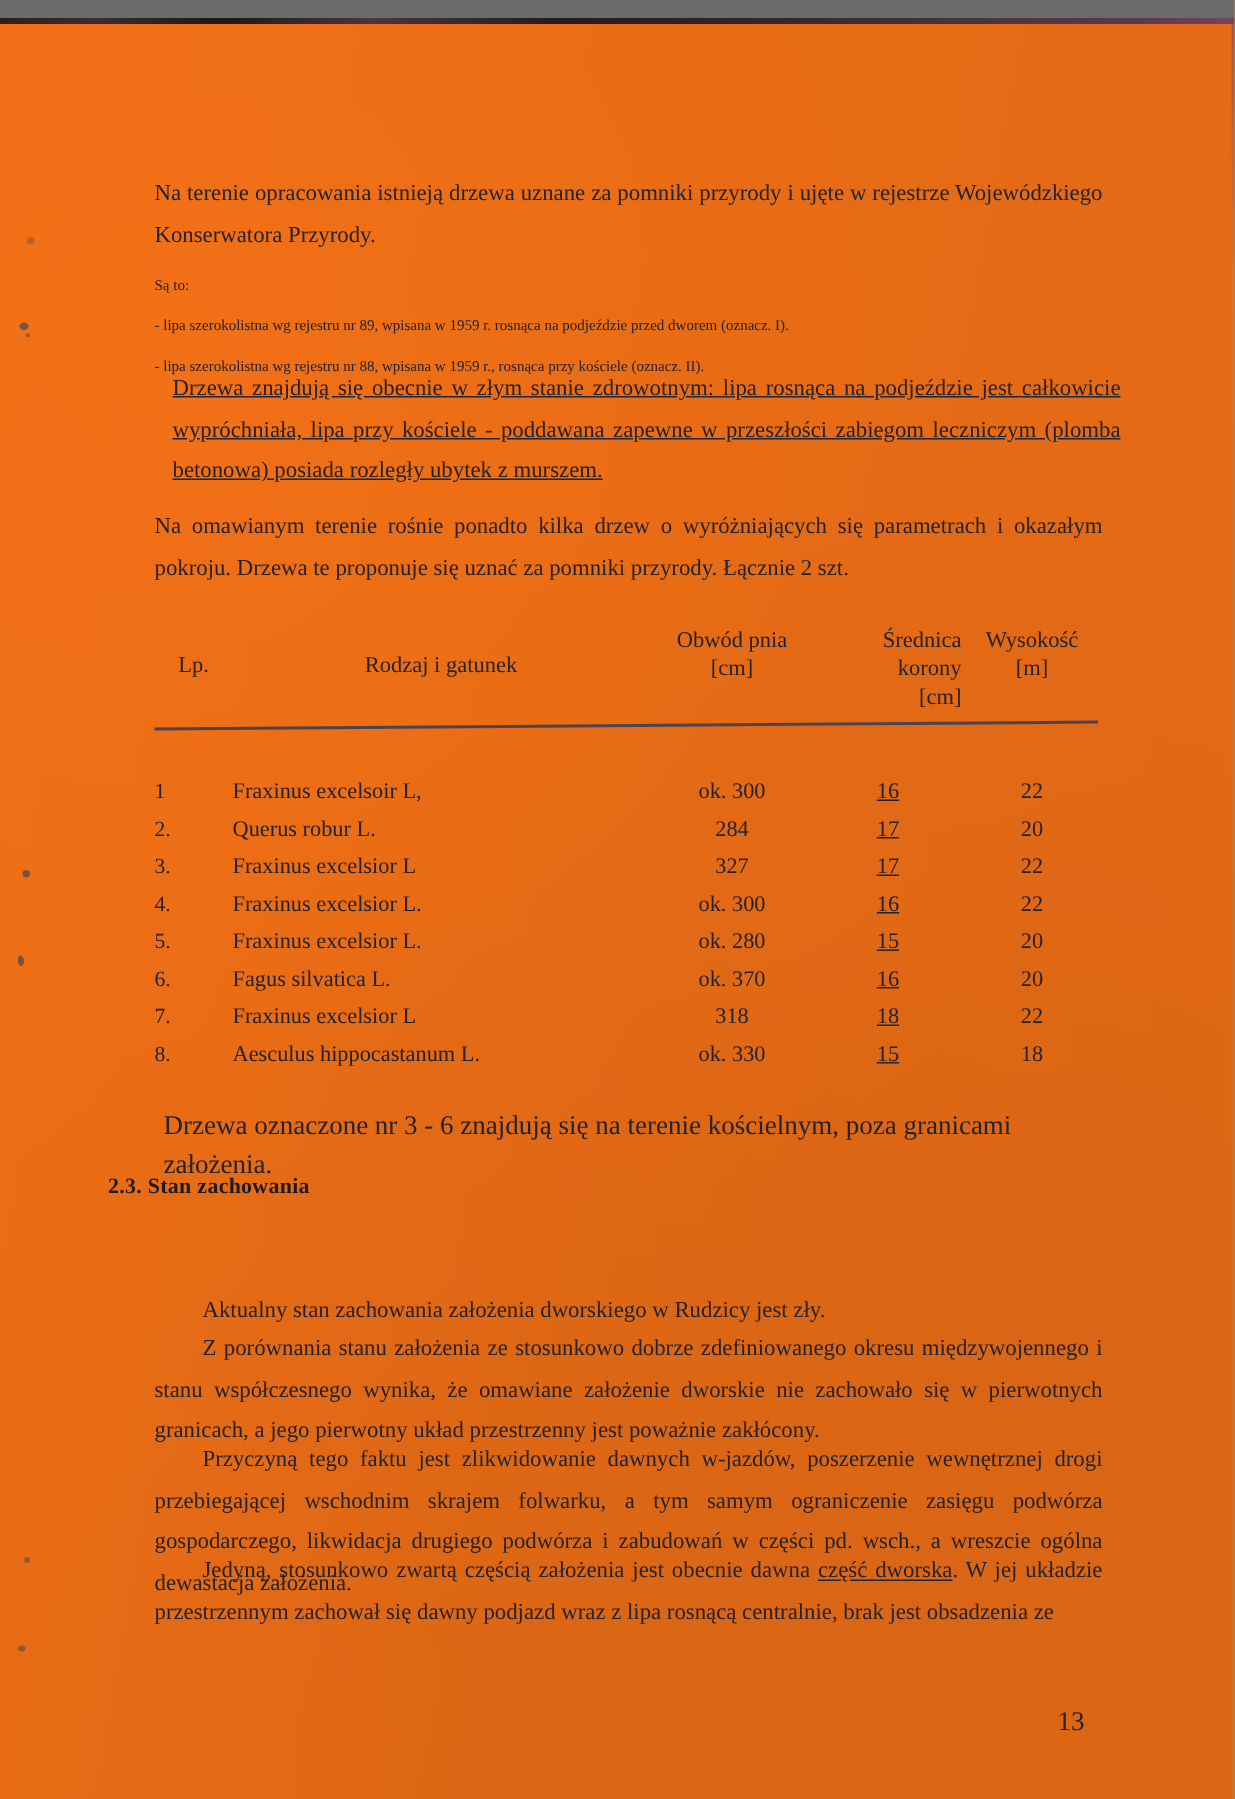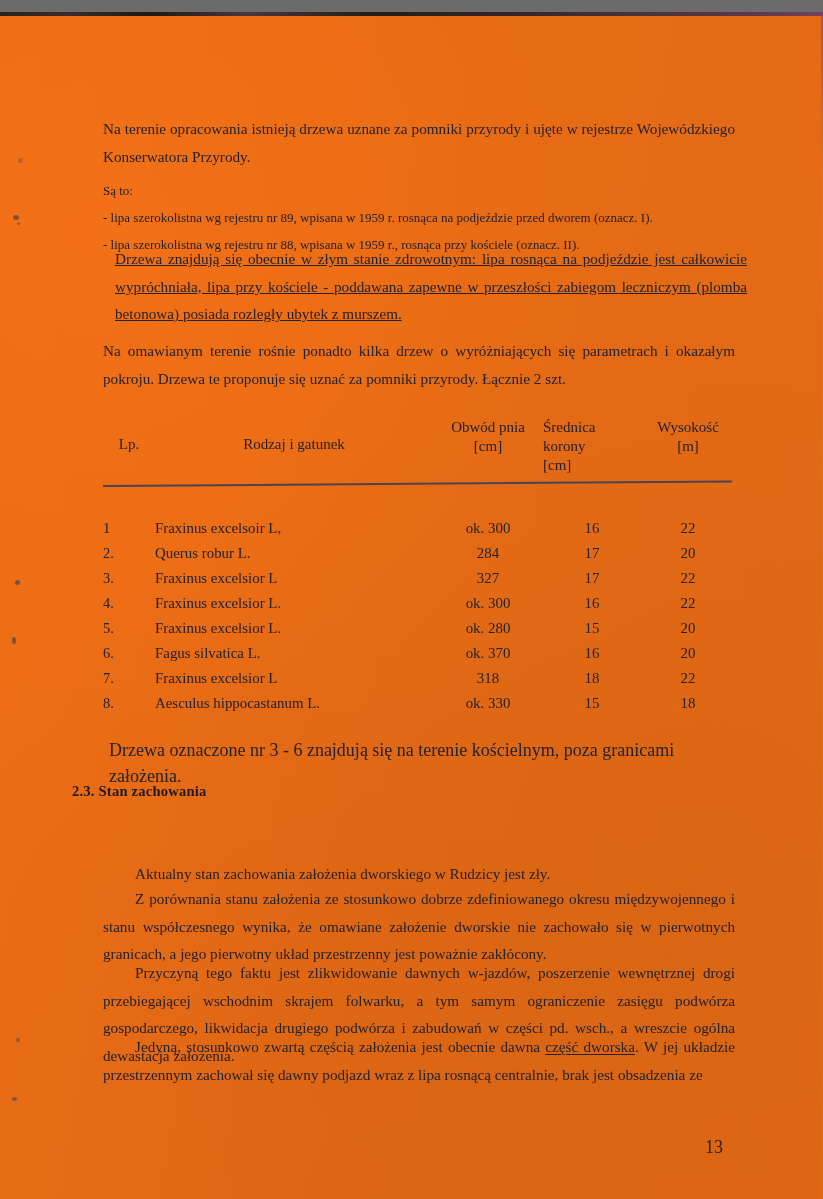--- a/index.html
+++ b/index.html
@@ -66,21 +66,21 @@
     position: absolute;
     font-size: 15.2px;
     line-height: 27.5px;
     text-align: justify;
     color: #24222b;
   }
 
   .para.nojust { text-align: left; }
 
   .p-intro  { left: 103px; top: 88px;  width: 632px; }
-  .p-list   { left: 103px; top: 165px; width: 640px; font-size: 13px; line-height: 27px; }
+  .p-list   { left: 103px; top: 165px; width: 640px; font-size: 10px; line-height: 27px; }
   .p-state  { left: 115px; top: 218px; width: 632px; text-decoration: underline; }
   .p-more   { left: 103px; top: 310px; width: 632px; }
 
   .p-note   { left: 109px; top: 707px; width: 630px; font-size: 18px; line-height: 26px; }
 
   .p-b1     { left: 103px; top: 833px; width: 632px; }
   .p-b2     { left: 103px; top: 858px; width: 632px; }
   .p-b3     { left: 103px; top: 932px; width: 632px; }
   .p-b4     { left: 103px; top: 1006px; width: 632px; }
 
@@ -118,21 +118,21 @@
     font-weight: normal;
     vertical-align: bottom;
     padding: 0;
     line-height: 19px;
     font-size: 15px;
   }
 
   .th-lp      { width: 52px;  text-align: center;   padding-bottom: 2px !important; }
   .th-species { width: 278px; text-align: center; padding-bottom: 2px !important; }
   .th-obwod   { width: 110px; text-align: center; }
-  .th-srednica{ width: 98px;  text-align: left; }
+  .th-srednica{ width: 98px;  text-align: right; }
   .th-wys     { width: 94px;  text-align: center; }
 
   .rule {
     position: relative;
     height: 14px;
     margin-top: 2px;
   }
   .rule i {
     position: absolute;
     left: 0;
@@ -147,21 +147,21 @@
 
   table.tbl td {
     padding: 0;
     height: 25px;
     line-height: 25px;
   }
 
   .c-lp      { width: 52px;  text-align: left; padding-left: 8px; font-size: 14.4px; }
   .c-species { width: 278px; text-align: left; }
   .c-obwod   { width: 110px; text-align: center; }
-  .c-srednica{ width: 98px;  text-align: center; }
+  .c-srednica{ width: 98px;  text-align: center; text-decoration: underline; }
   .c-wys     { width: 94px;  text-align: center; }
 
   .tbody-pad { height: 16px; }
 
   
   .page-number {
     position: absolute;
     left: 705px;
     top: 1125px;
     font-size: 18px;

